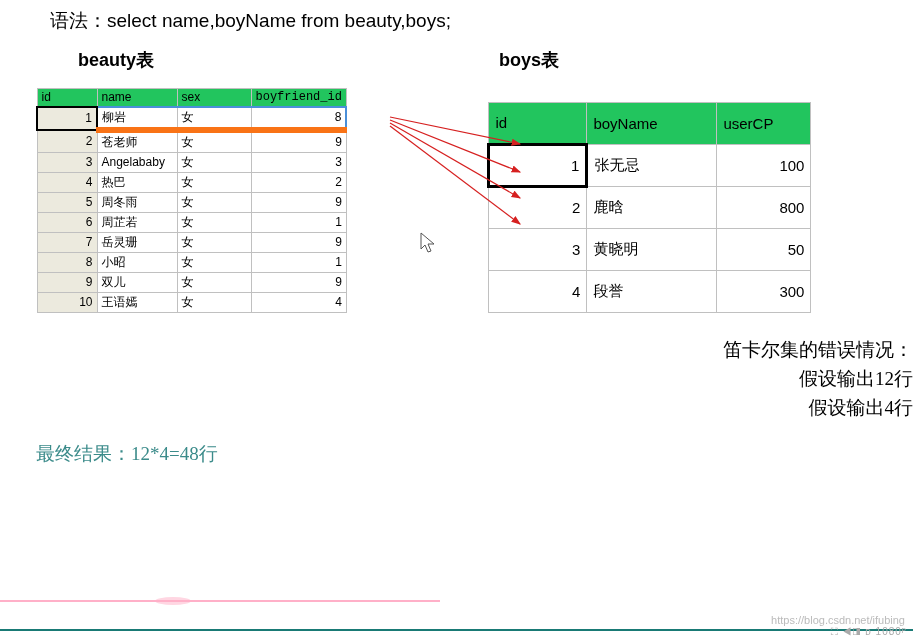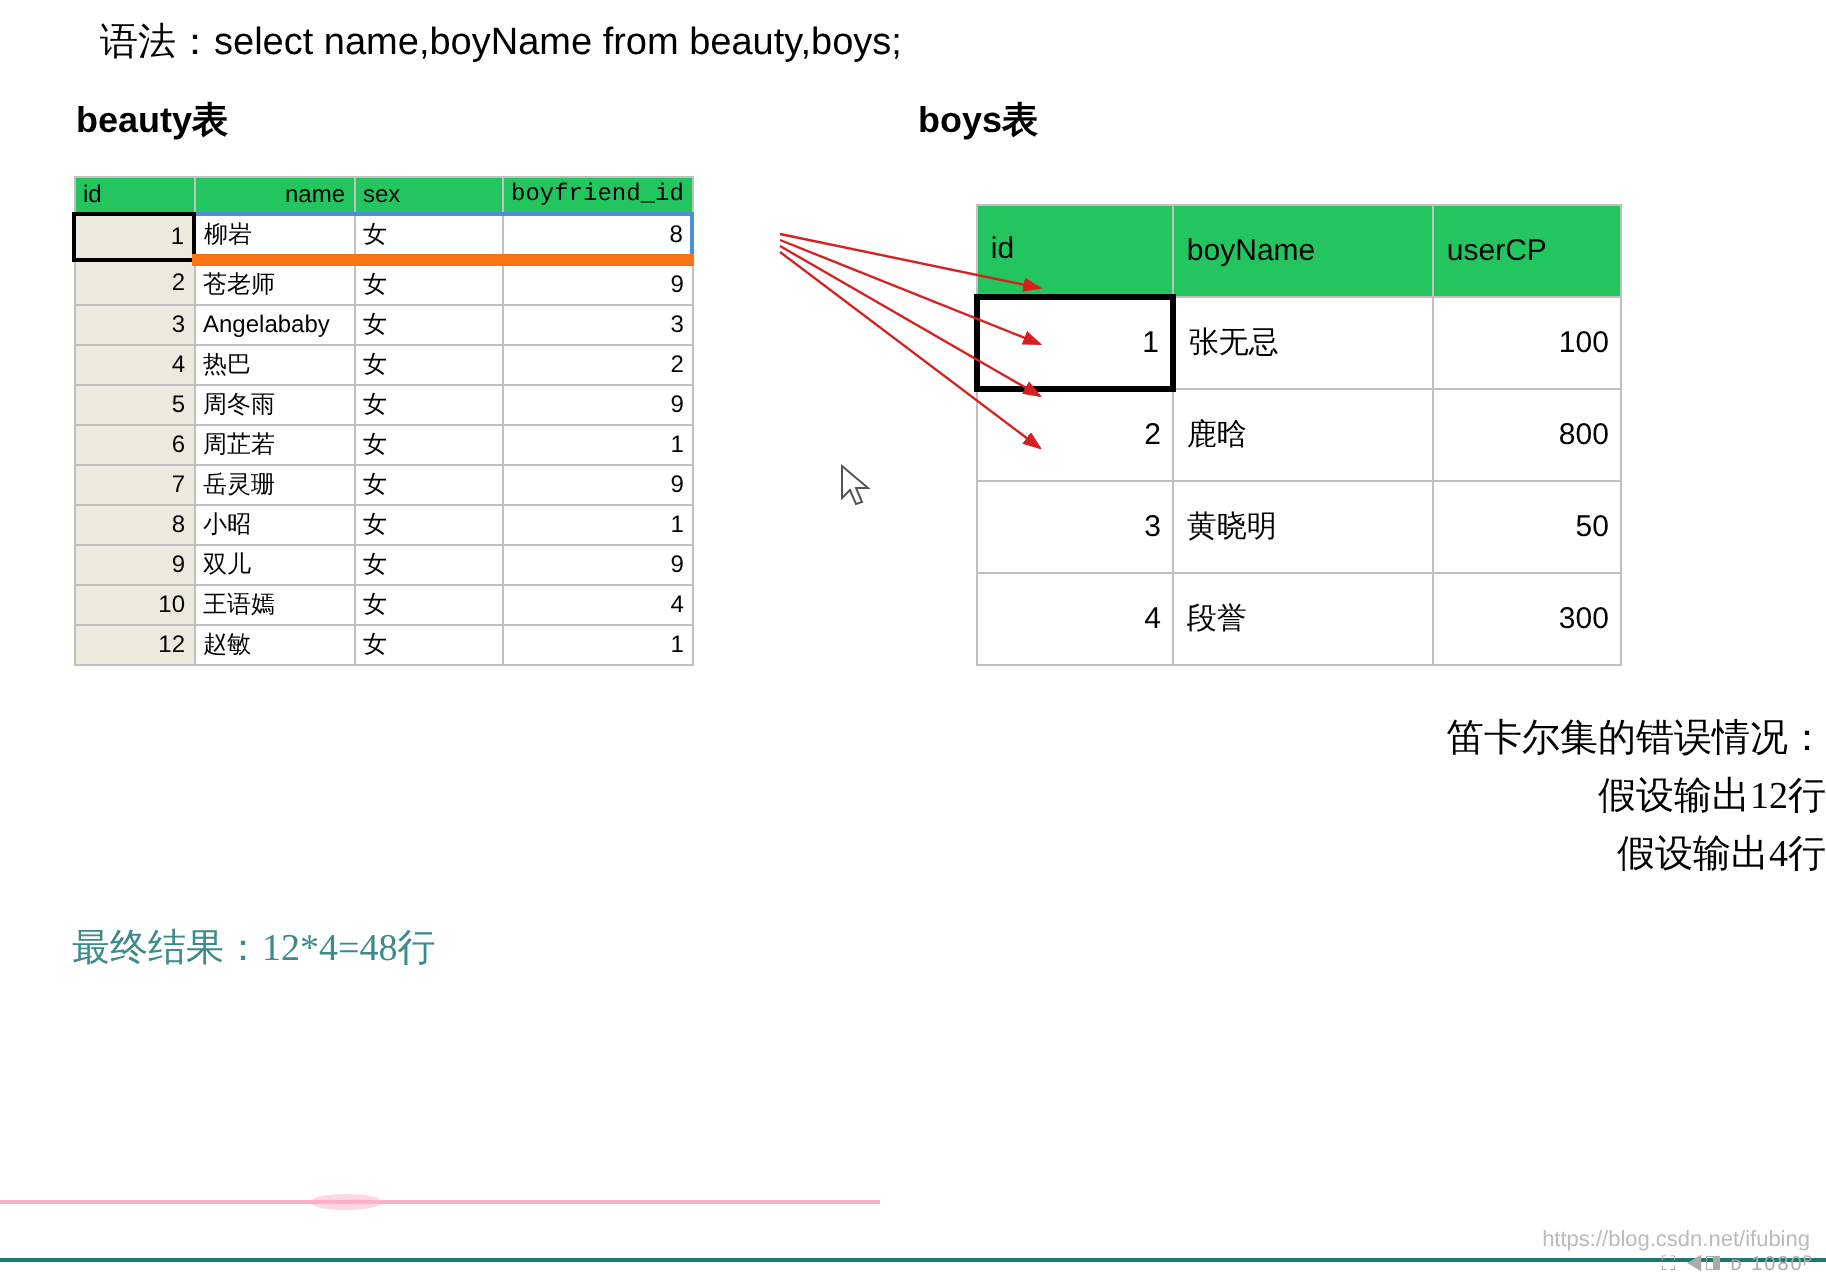--- a/index.html
+++ b/index.html
@@ -1,27 +1,27 @@
 <!DOCTYPE html>
 <html><head>
   <meta charset="utf-8">
   <style>
     * { box-sizing: border-box; margin: 0; padding: 0; }
     body { font-family: "Microsoft YaHei", SimSun, Arial, sans-serif; background: #fff; width: 913px; height: 640px; position: relative; overflow: hidden; }
     .syntax { font-size: 19px; margin: 8px 0 0 50px; color: #000; }
-    .table-titles { display: flex; margin-top: 14px; }
+    .table-titles { display: flex; margin-top: 14px; margin-left: 40px; }
     .btitle { font-weight: bold; font-size: 18px; margin-left: 38px; }
     .ytitle { font-weight: bold; font-size: 18px; margin-left: 345px; }
     .tables-area { display: flex; position: relative; }
     table { border-collapse: collapse; font-size: 12px; font-family: Tahoma, Arial, sans-serif; }
     th, td { border: 1px solid #c0c0c0; padding: 1px 4px; height: 18px; text-align: left; }
     th { background: #22c55e; font-weight: normal; }
     .beauty { margin: 16px 0 0 36px; }
     .beauty th.c-id { width: 60px; }
-    .beauty th.c-name { width: 80px; text-align: right; }
+    .beauty th.c-name { width: 80px; }
     .beauty th.c-sex { width: 74px; }
     .beauty th.c-bf { width: 90px; font-family: Liberation Mono, monospace; }
     .idcell { text-align: right; padding-right: 4px; background: #eceade; }
     .numr { text-align: right; padding-right: 4px; }
     .beauty tr.selrow td.idcell { border: 2px solid #000; }
     .beauty tr.selrow td:nth-child(n+2) { border-top: 2px solid #4a8fd9; border-bottom: 6px solid #f97316; }
     .beauty tr.selrow td:last-child { border-right: 2px solid #4a8fd9; }
     .boys { margin: 30px 0 0 140px; font-size: 15px; }
     .boys th, .boys td { height: 24px; padding: 2px 6px; }
     .boys th.c-id { width: 98px; }
@@ -111,26 +111,20 @@
           <td>双儿</td>
           <td>女</td>
           <td class="numr">9</td>
         </tr>
     <tr>
           <td class="idcell">10</td>
           <td>王语嫣</td>
           <td>女</td>
           <td class="numr">4</td>
         </tr>
-    <tr>
-          <td class="idcell">12</td>
-          <td>赵敏</td>
-          <td>女</td>
-          <td class="numr">1</td>
-        </tr>
   </tbody>
     </table>
 
   <table class="boys">
     <tbody>
         <tr>
       <th class="c-id">id</th>
       <th class="c-name">boyName</th>
       <th class="c-cp">userCP</th>
     </tr>

